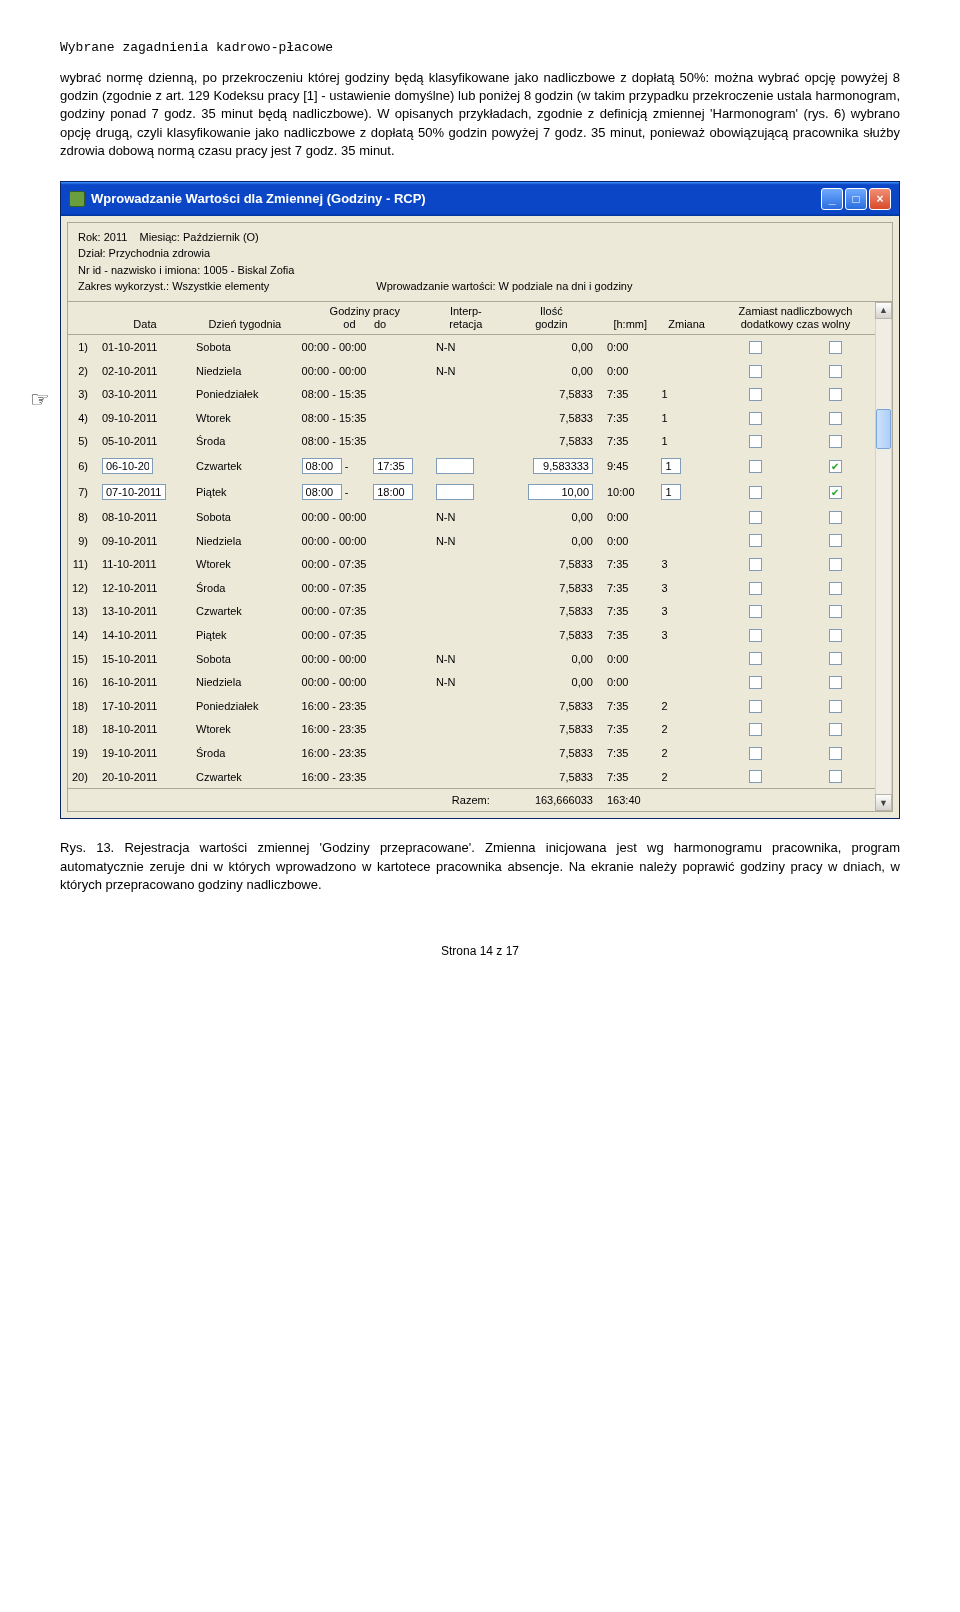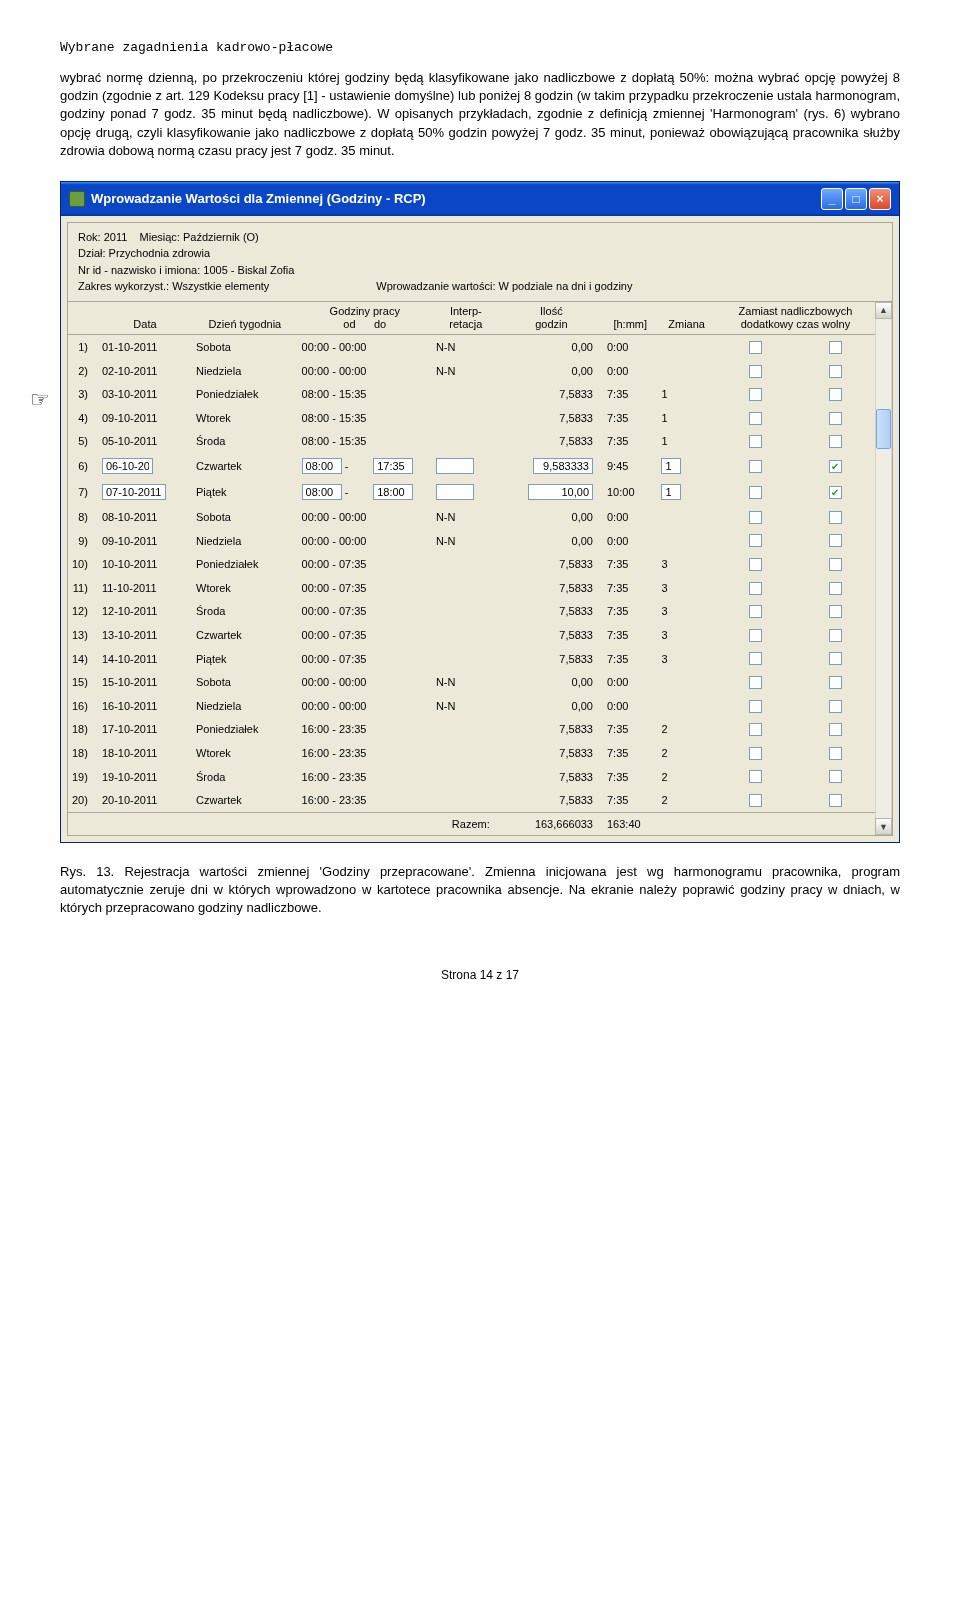--- a/index.html
+++ b/index.html
@@ -364,32 +364,20 @@
                     <td>Niedziela</td>
                     <td colspan="2">00:00 - 00:00</td>
                     <td>N-N</td>
                     <td class="num">0,00</td>
                     <td>0:00</td>
                     <td></td>
                     <td class="ctr"><span class="chk"></span></td>
                     <td class="ctr"><span class="chk"></span></td>
                   </tr>
                   <tr>
-                    <td class="num">10)</td>
-                    <td>10-10-2011</td>
-                    <td>Poniedziałek</td>
-                    <td colspan="2">00:00 - 07:35</td>
-                    <td></td>
-                    <td class="num">7,5833</td>
-                    <td>7:35</td>
-                    <td>3</td>
-                    <td class="ctr"><span class="chk"></span></td>
-                    <td class="ctr"><span class="chk"></span></td>
-                  </tr>
-                  <tr>
                     <td class="num">11)</td>
                     <td>11-10-2011</td>
                     <td>Wtorek</td>
                     <td colspan="2">00:00 - 07:35</td>
                     <td></td>
                     <td class="num">7,5833</td>
                     <td>7:35</td>
                     <td>3</td>
                     <td class="ctr"><span class="chk"></span></td>
                     <td class="ctr"><span class="chk"></span></td>

